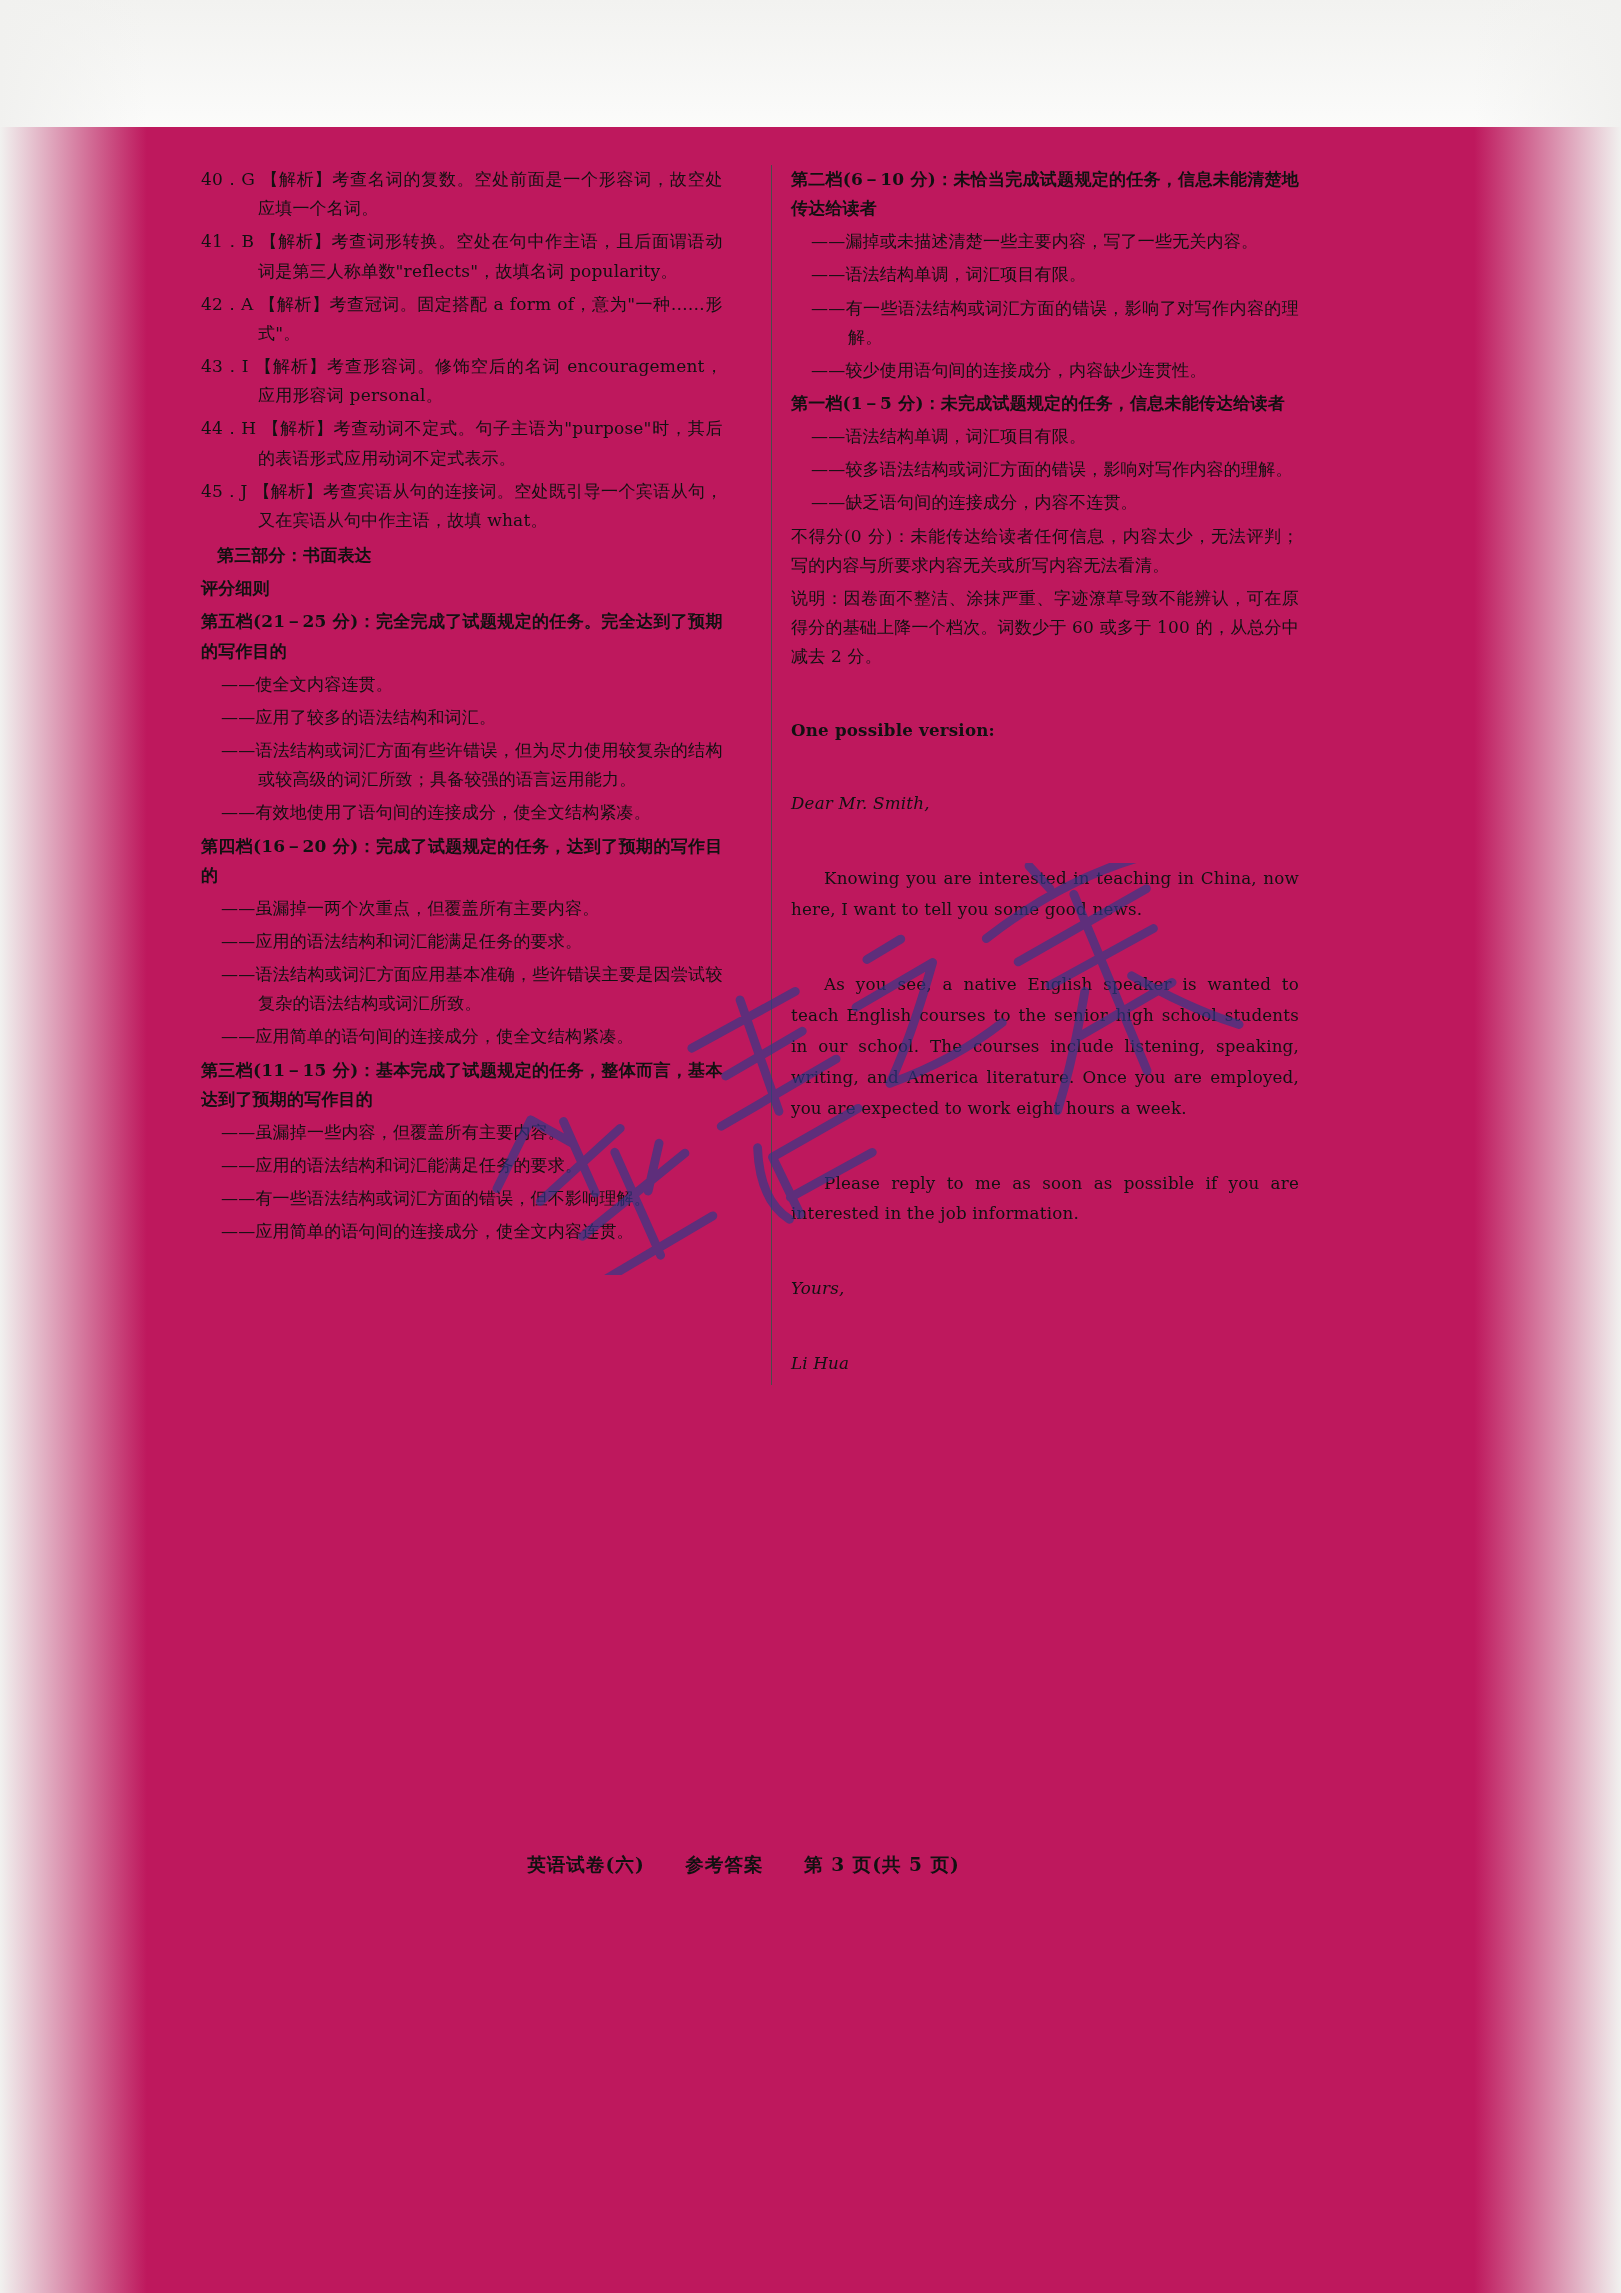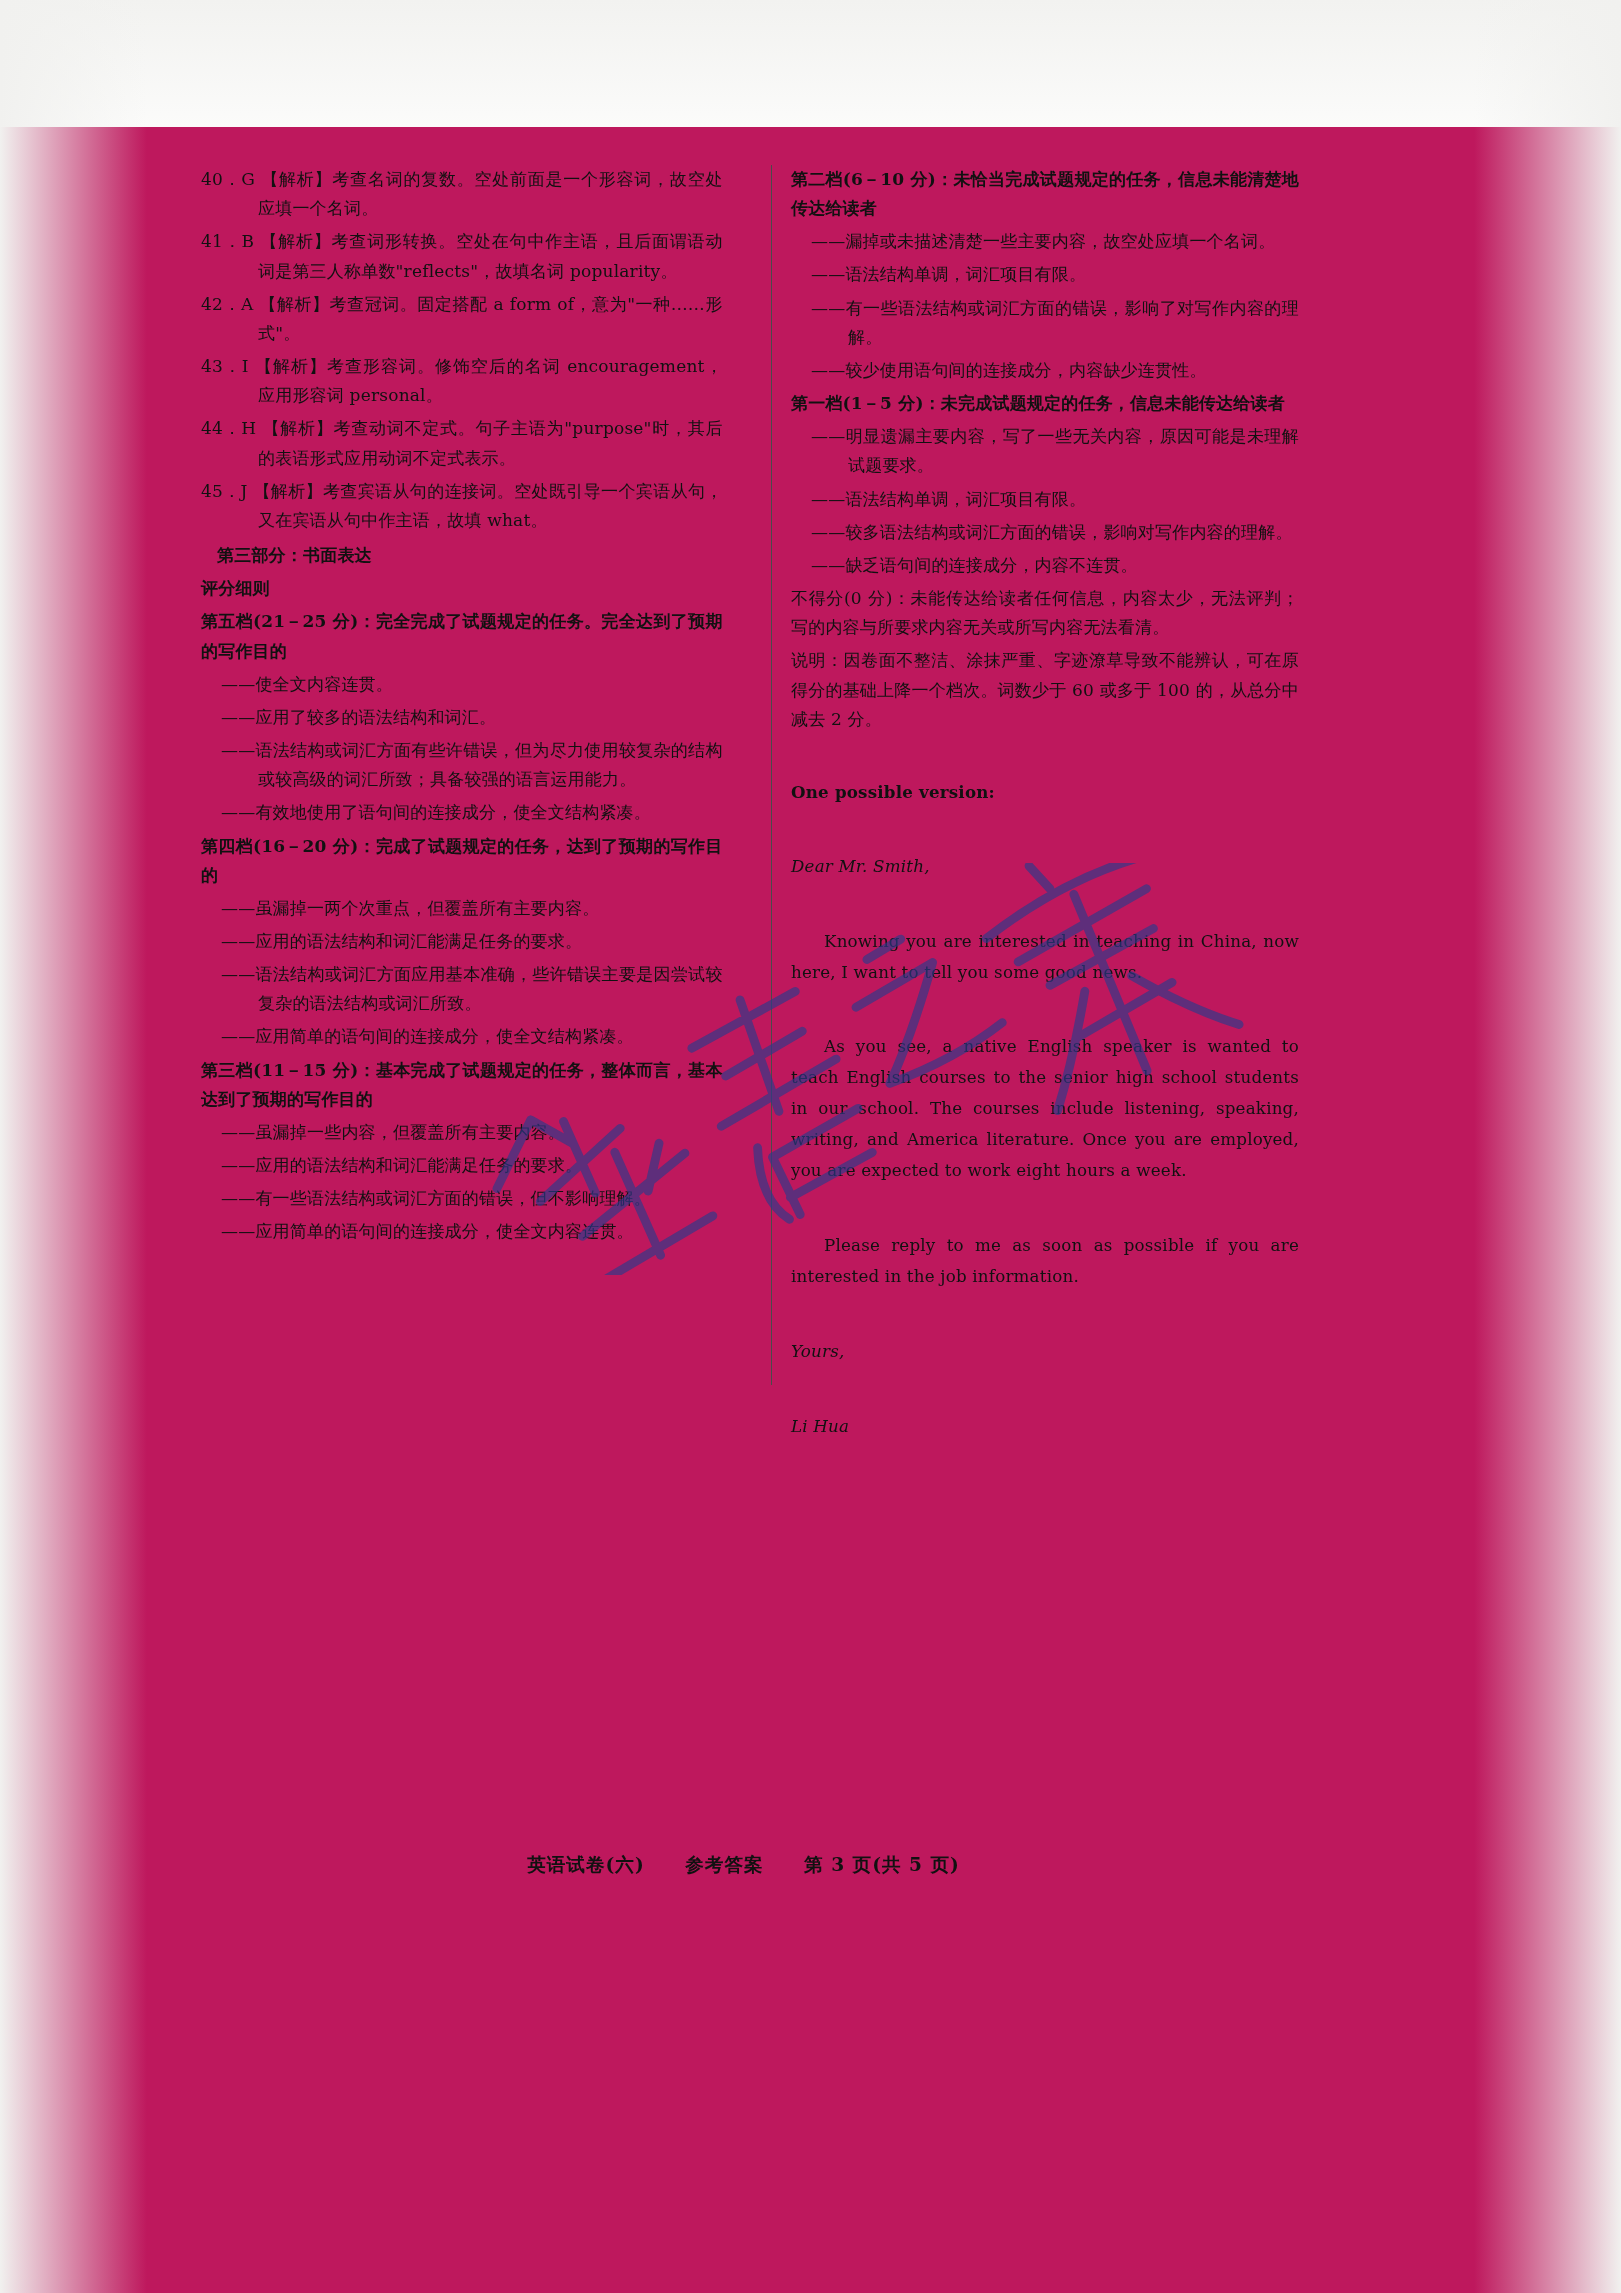--- a/index.html
+++ b/index.html
@@ -158,27 +158,26 @@
 
         <p class="bold">第三档(11－15 分)：基本完成了试题规定的任务，整体而言，基本达到了预期的写作目的</p>
         <p class="dashitem">——虽漏掉一些内容，但覆盖所有主要内容。</p>
         <p class="dashitem">——应用的语法结构和词汇能满足任务的要求。</p>
         <p class="dashitem">——有一些语法结构或词汇方面的错误，但不影响理解。</p>
         <p class="dashitem">——应用简单的语句间的连接成分，使全文内容连贯。</p>
       </div>
 
       <div class="col col-right">
         <p class="bold">第二档(6－10 分)：未恰当完成试题规定的任务，信息未能清楚地传达给读者</p>
-        <p class="dashitem">——漏掉或未描述清楚一些主要内容，故空处应填一个名词。</p>
+        <p class="dashitem">——漏掉或未描述清楚一些主要内容，写了一些无关内容。</p>
         <p class="dashitem">——语法结构单调，词汇项目有限。</p>
         <p class="dashitem">——有一些语法结构或词汇方面的错误，影响了对写作内容的理解。</p>
         <p class="dashitem">——较少使用语句间的连接成分，内容缺少连贯性。</p>
 
         <p class="bold">第一档(1－5 分)：未完成试题规定的任务，信息未能传达给读者</p>
-        <p class="dashitem">——明显遗漏主要内容，写了一些无关内容，原因可能是未理解试题要求。</p>
         <p class="dashitem">——语法结构单调，词汇项目有限。</p>
         <p class="dashitem">——较多语法结构或词汇方面的错误，影响对写作内容的理解。</p>
         <p class="dashitem">——缺乏语句间的连接成分，内容不连贯。</p>
 
         <p>不得分(0 分)：未能传达给读者任何信息，内容太少，无法评判；写的内容与所要求内容无关或所写内容无法看清。</p>
         <p>说明：因卷面不整洁、涂抹严重、字迹潦草导致不能辨认，可在原得分的基础上降一个档次。词数少于 60 或多于 100 的，从总分中减去 2 分。</p>
 
         <p class="bold en">One possible version:</p>
 
         <div class="letter">

